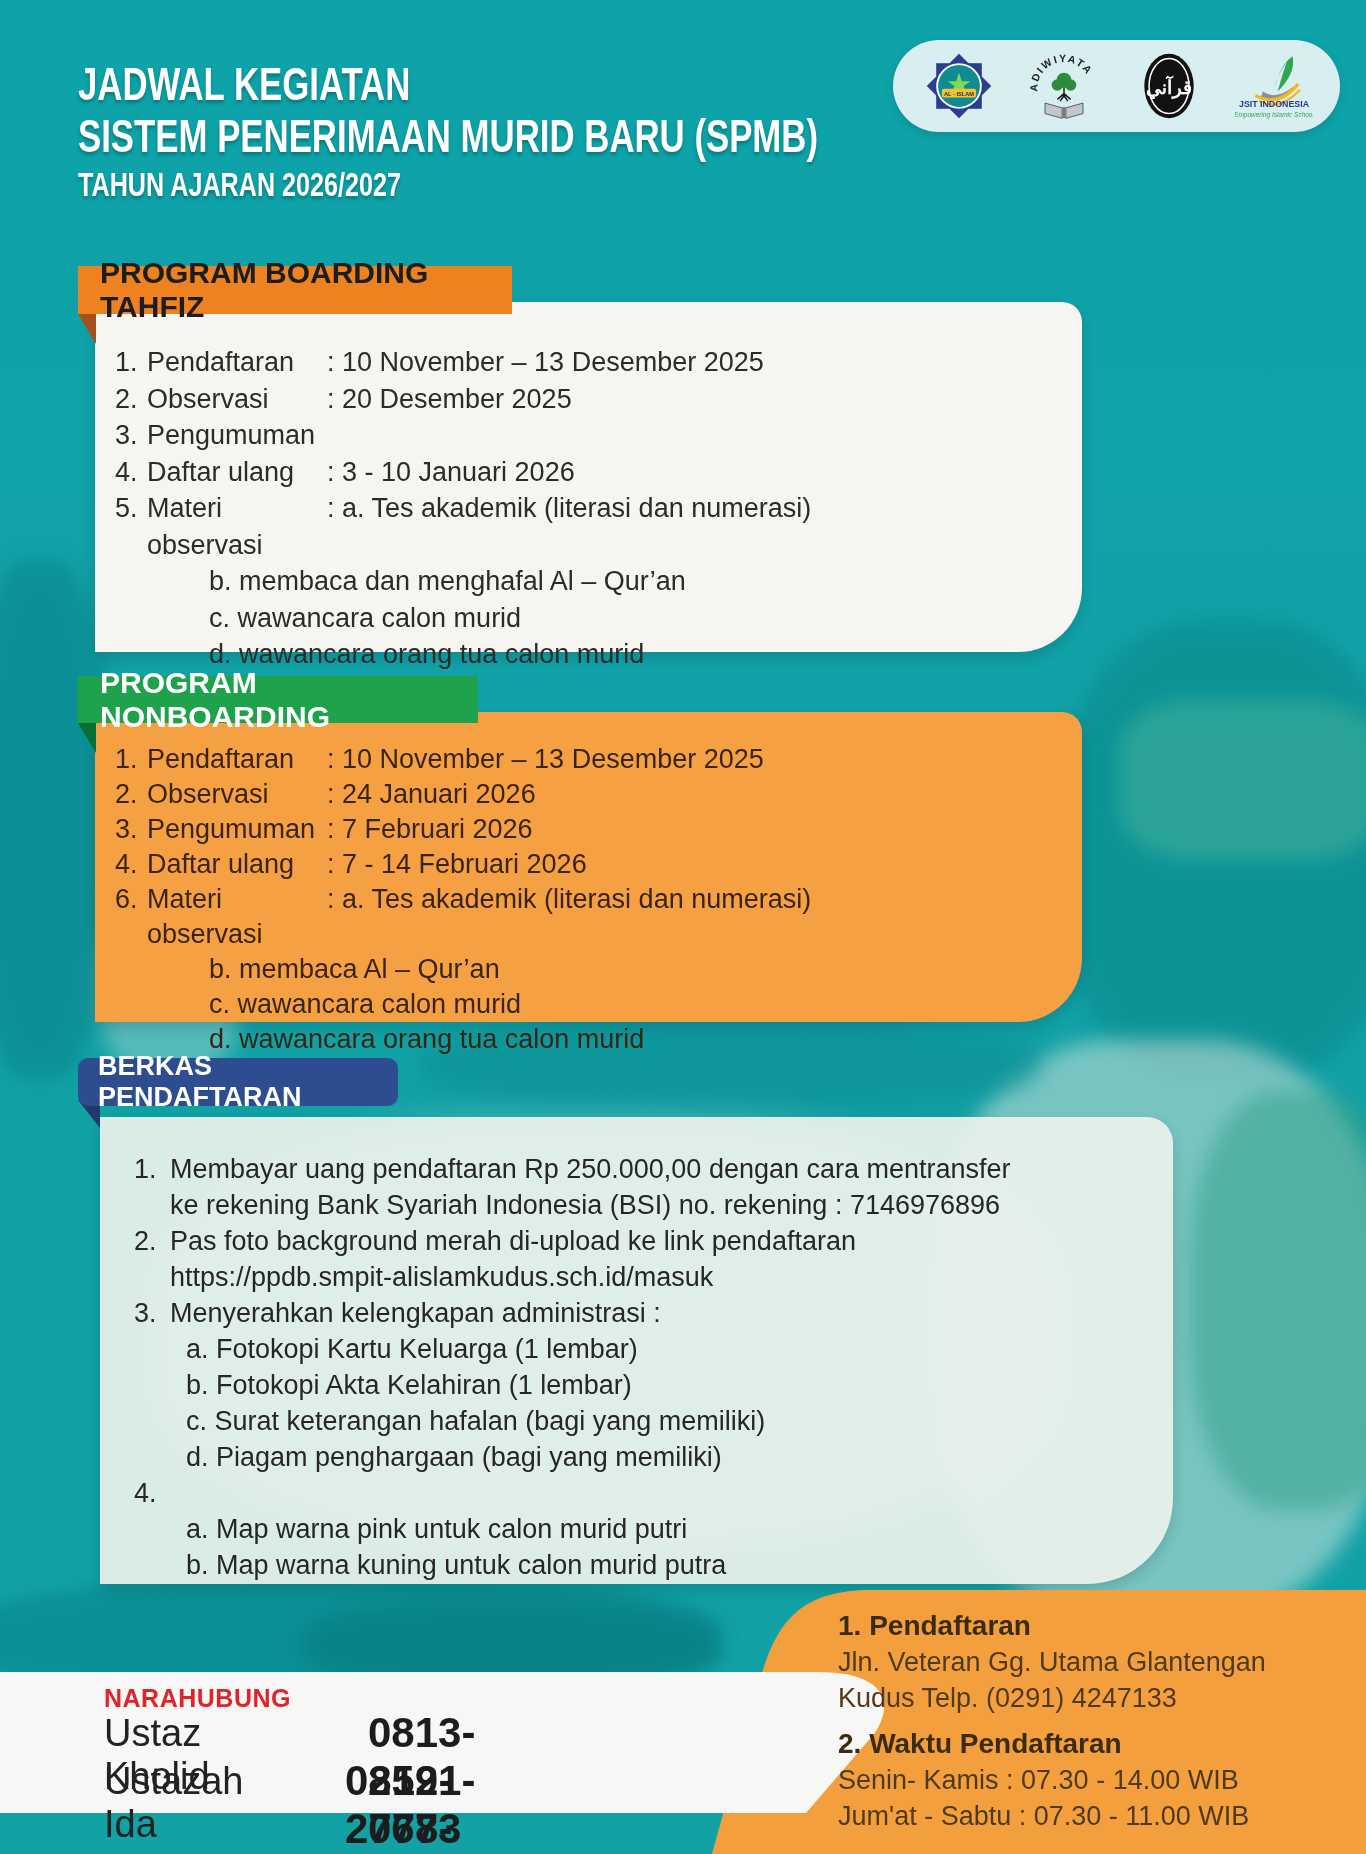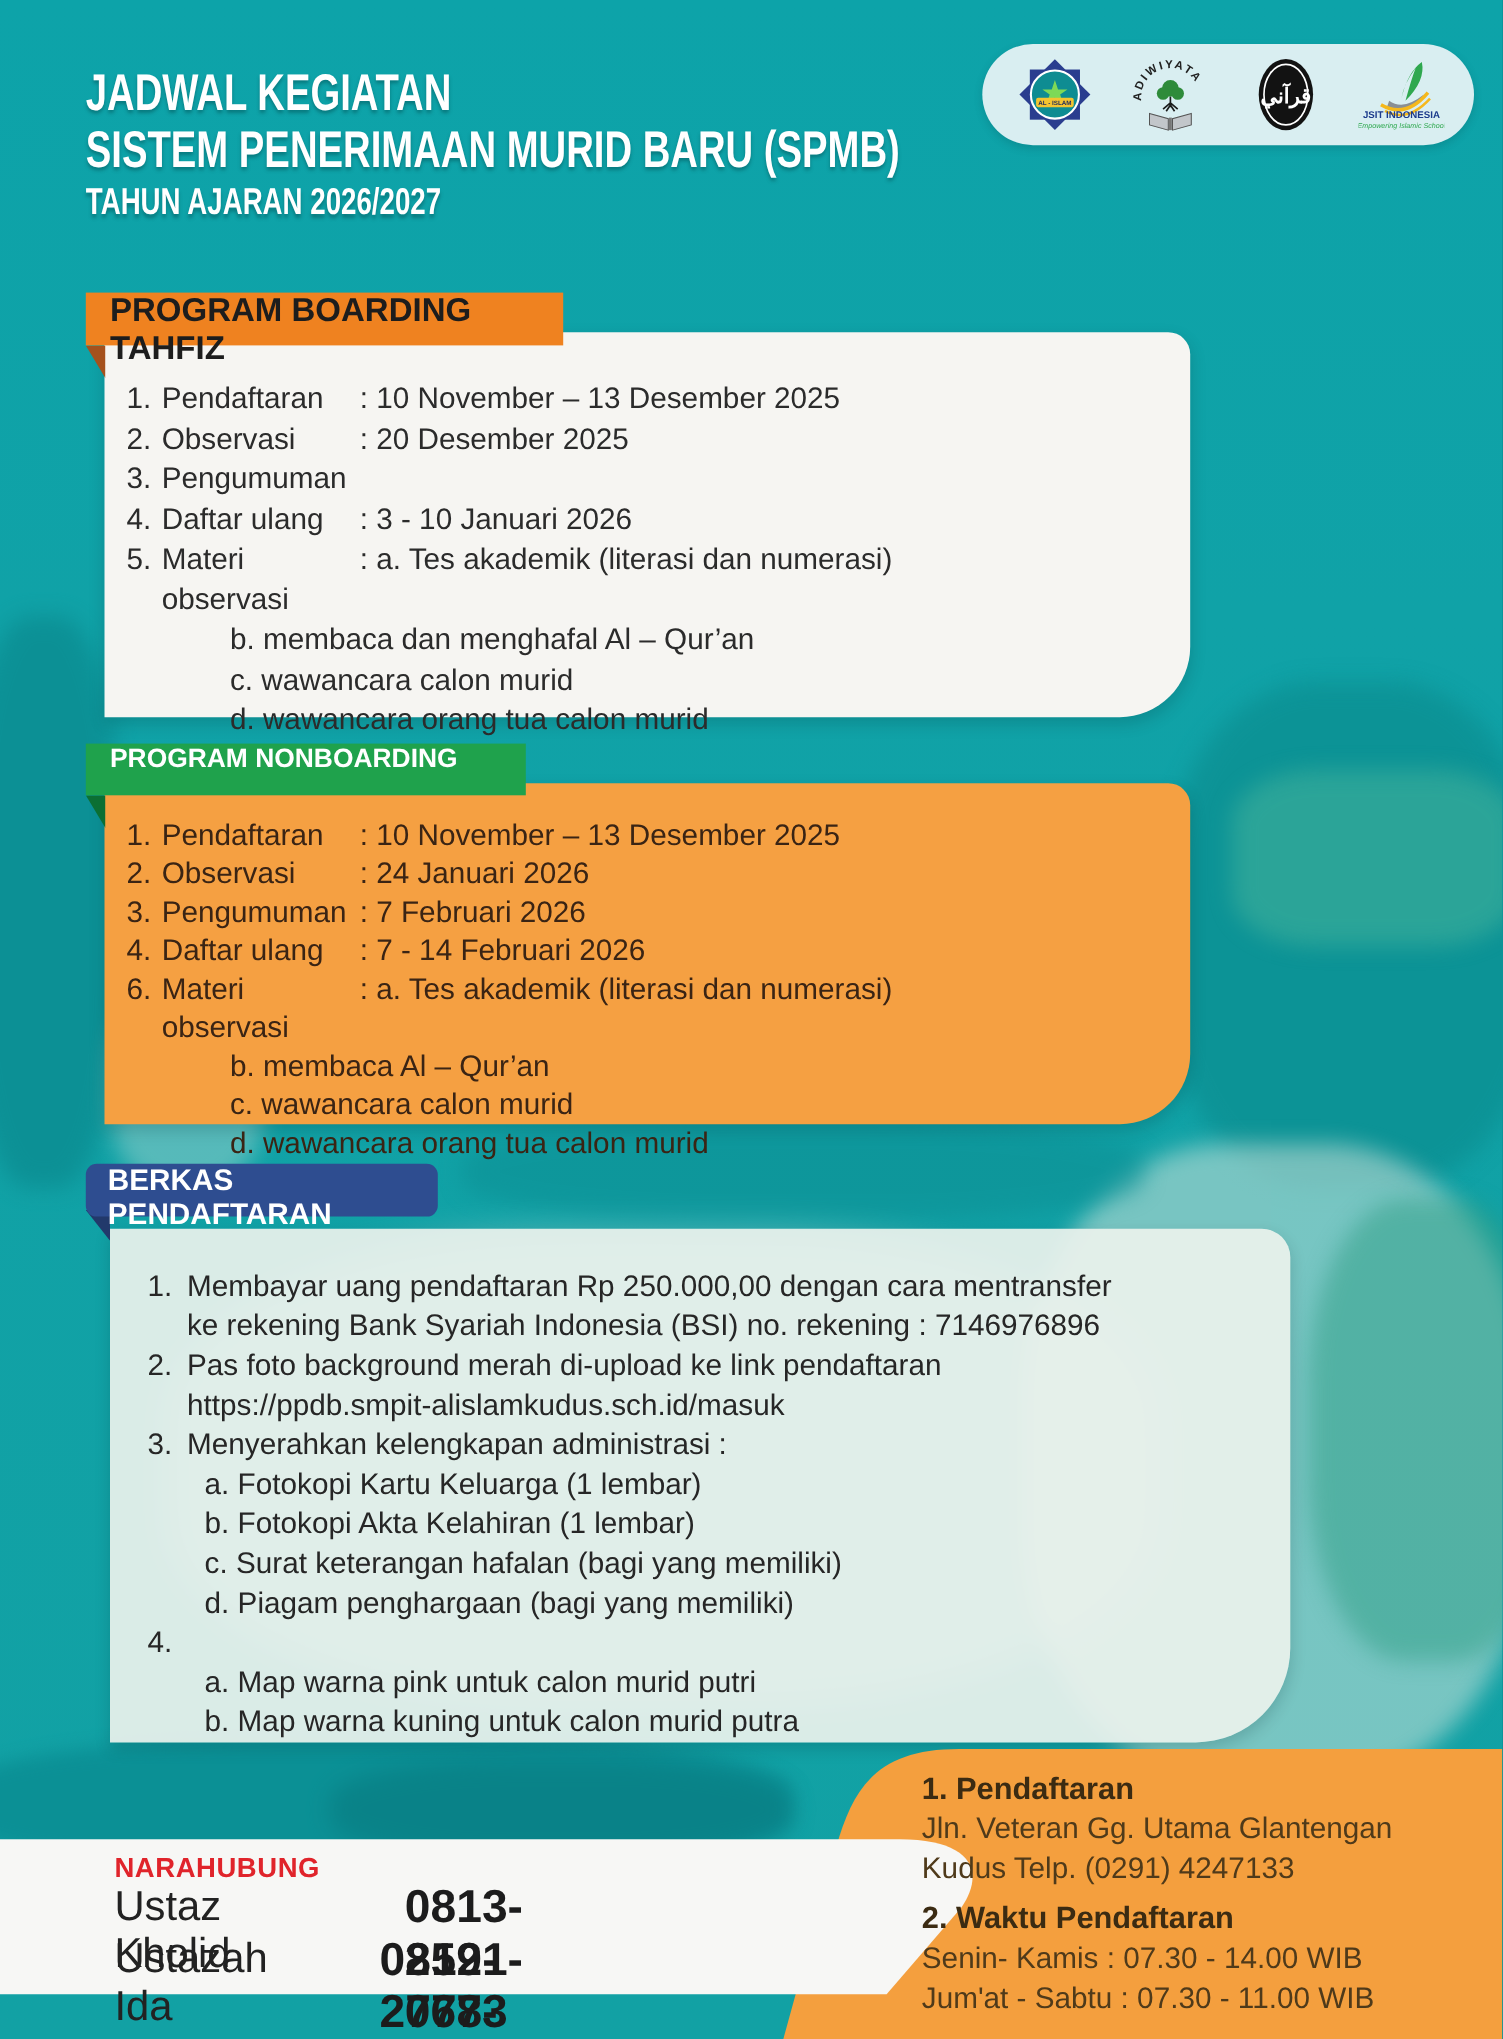--- a/index.html
+++ b/index.html
@@ -28,27 +28,27 @@
     letter-spacing:0;white-space:nowrap;text-shadow:0 3px 4px rgba(0,70,75,.45);}
   .t1,.t2{font-size:47px;line-height:52px;}
   .t3{font-size:34px;line-height:44px;}
 
   .logo-pill{position:absolute;left:893px;top:40px;width:447px;height:92px;background:#d9eef1;
     border-radius:50px;display:flex;align-items:center;justify-content:space-evenly;
     box-shadow:0 3px 8px rgba(0,60,65,.2);}
   .logo{width:78px;height:78px;display:flex;align-items:center;justify-content:center;}
 
   
-  .banner{position:absolute;font-weight:700;display:flex;z-index:5;}
+  .banner{position:absolute;font-weight:700;display:flex;align-items:center;z-index:5;}
   .banner-boarding{left:78px;top:266px;width:434px;height:48px;background:#ef8220;color:#1d1d1d;
     font-size:30px;padding-left:22px;box-sizing:border-box;}
   .fold{position:absolute;z-index:4;}
   .fold1{left:78px;top:314px;width:18px;height:30px;background:#a5511d;clip-path:polygon(0 0,100% 0,100% 100%);}
   .banner-nonboarding{left:78px;top:676px;width:400px;height:47px;background:#1fa24c;color:#ffffff;
-    font-size:24px;padding-left:22px;box-sizing:border-box;}
+    font-size:30px;padding-left:22px;box-sizing:border-box;}
   .fold2{left:78px;top:723px;width:18px;height:30px;background:#0b6f33;clip-path:polygon(0 0,100% 0,100% 100%);}
   .banner-berkas{left:78px;top:1058px;width:320px;height:48px;background:#2e4d90;color:#ffffff;
     font-size:27px;padding-left:20px;box-sizing:border-box;border-radius:10px;}
   .fold3{left:78px;top:1100px;width:22px;height:28px;background:#22396b;clip-path:polygon(0 0,100% 0,100% 100%);}
 
   .card{position:absolute;box-shadow:0 6px 14px rgba(0,40,45,.18);z-index:3;box-sizing:border-box;}
   .card-boarding{left:95px;top:302px;width:987px;height:350px;background:#f6f5f2;
     border-radius:0 20px 64px 0;padding:42px 30px 0 20px;color:#2b2b2b;}
   .card-nonboarding{left:95px;top:712px;width:987px;height:310px;background:#f5a042;
     border-radius:0 20px 64px 0;padding:30px 30px 0 20px;color:#3a2414;}

